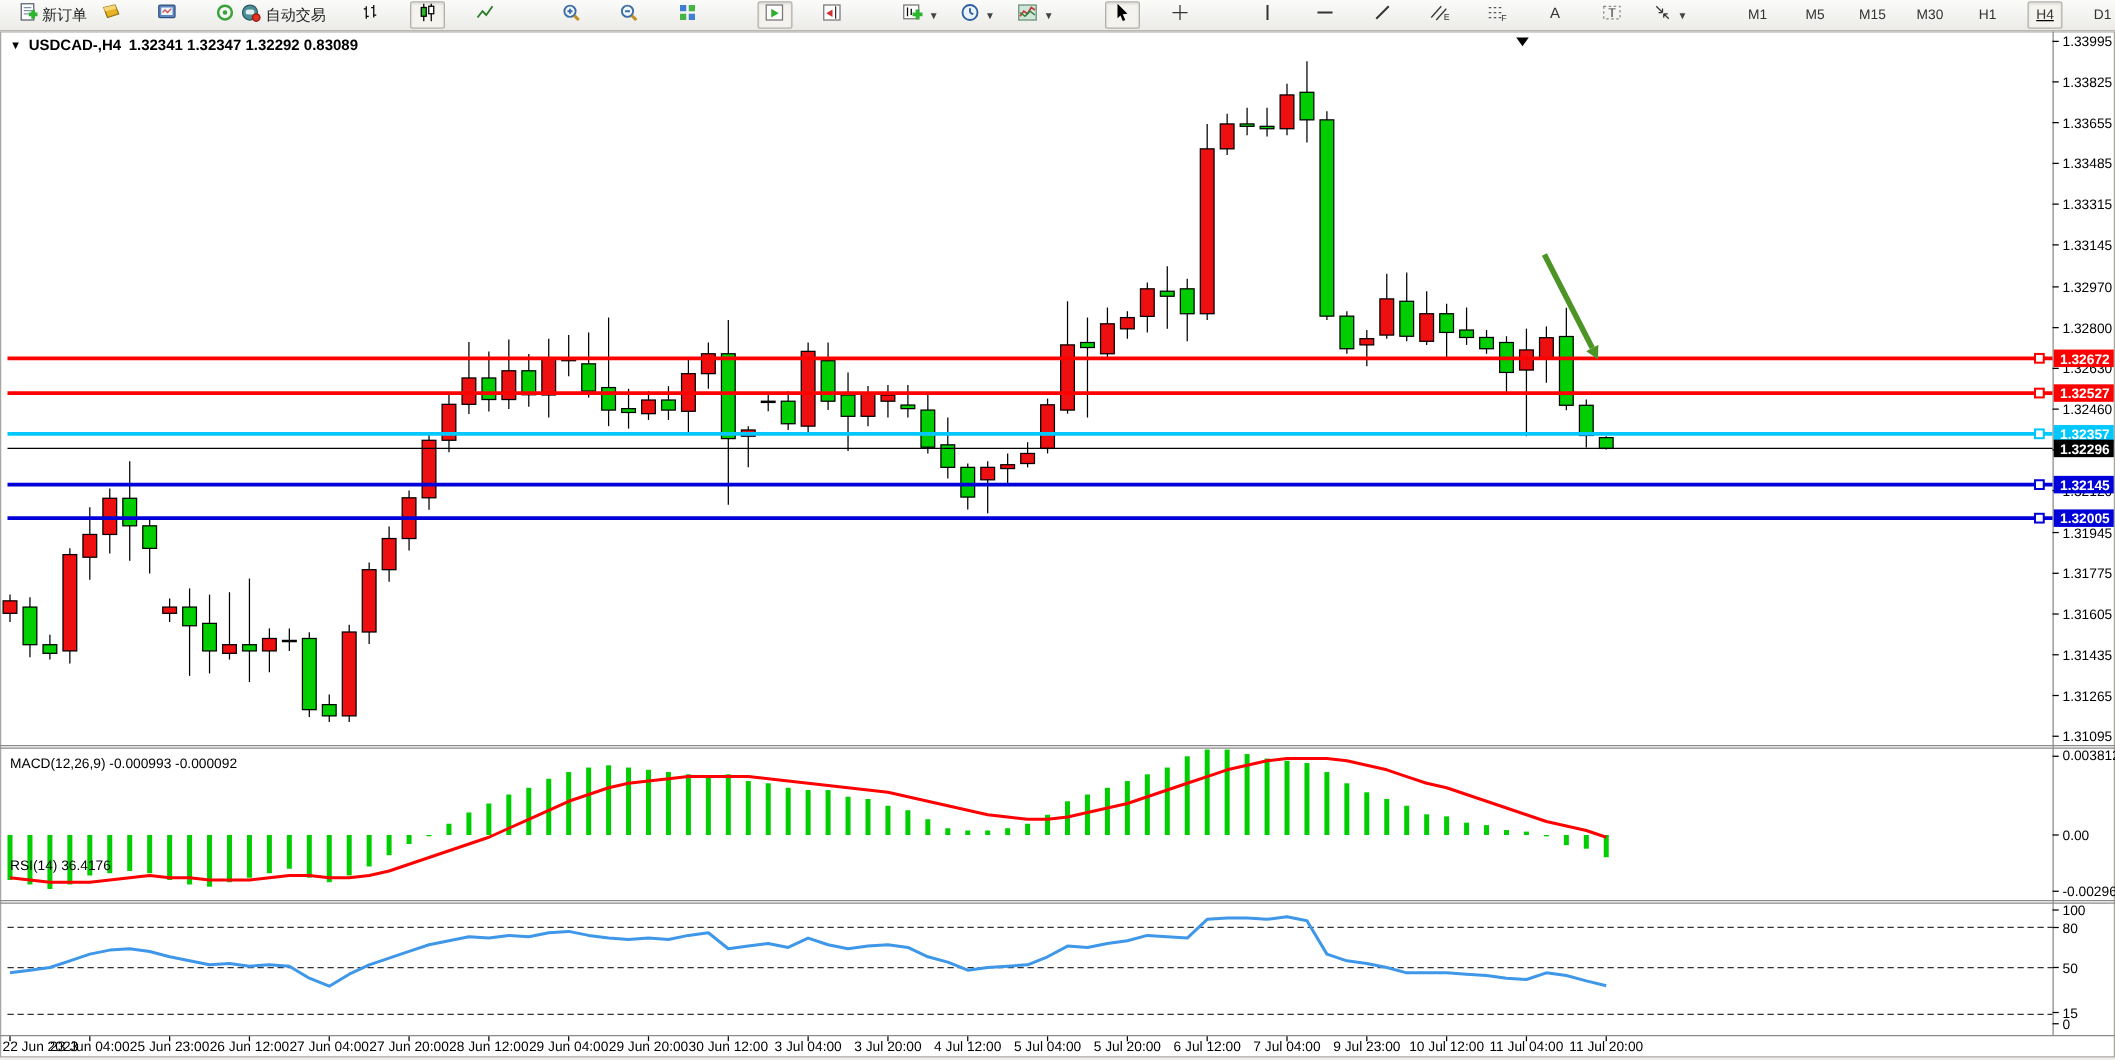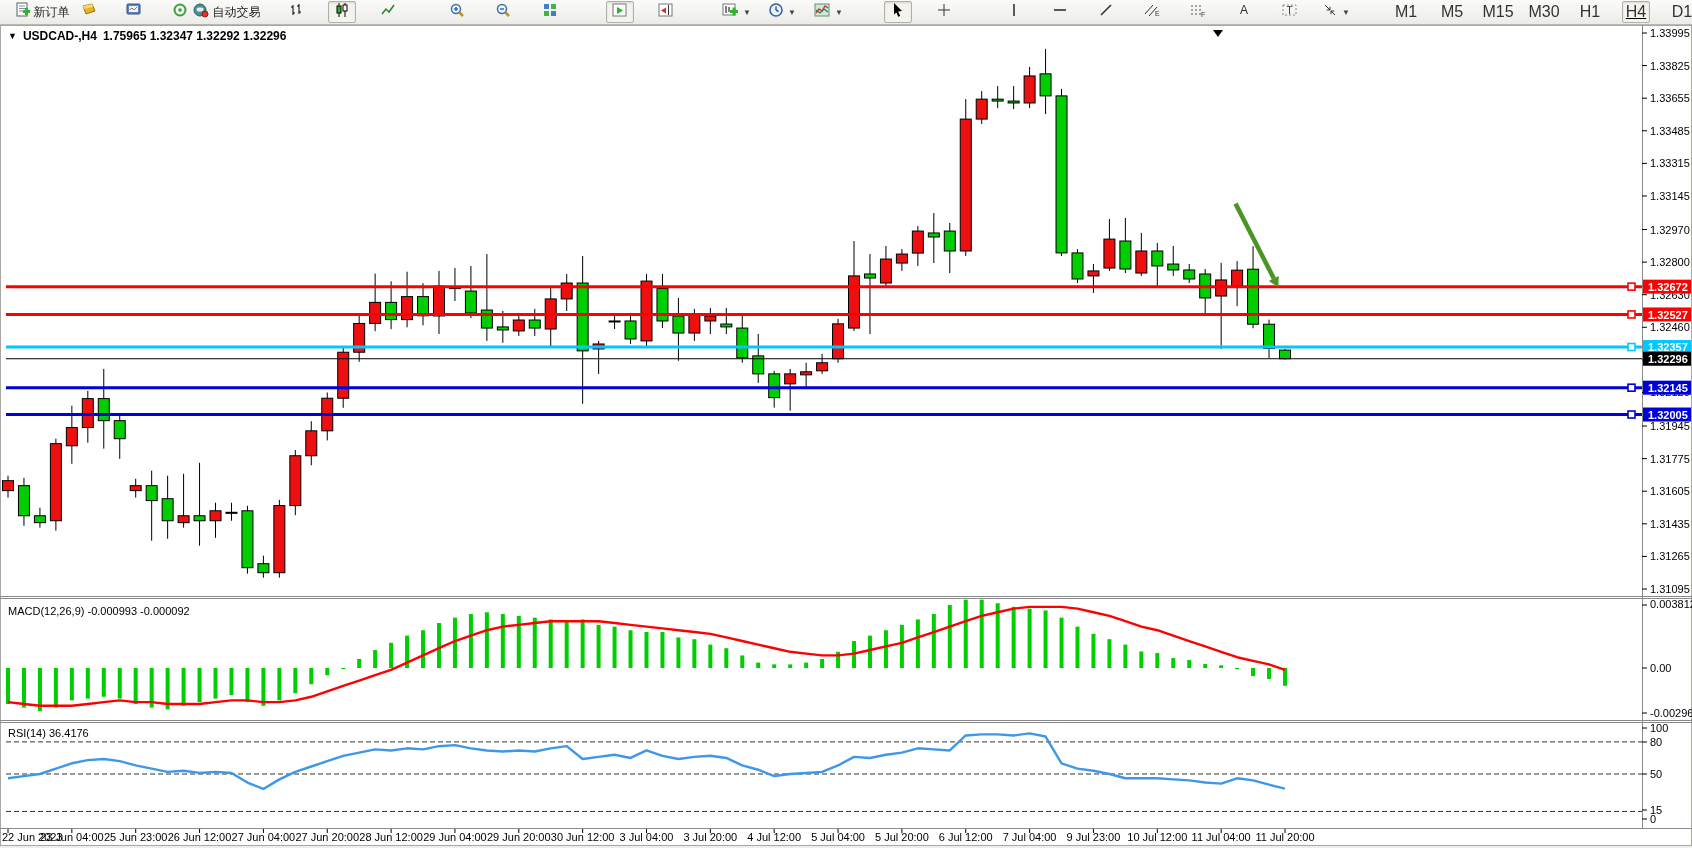--- a/index.html
+++ b/index.html
@@ -6,21 +6,21 @@
     font-family:"Liberation Sans","DejaVu Sans",sans-serif;background:#f0efed;}
   
   .toolbar{height:24px;display:flex;align-items:center;background:linear-gradient(#fbfbfa,#ecebe8);
     border-bottom:1px solid #b9b7b2;padding:0 4px;position:relative;z-index:5;gap:18px;}
   .grip{width:4px;height:16px;margin:0 3px;background-image:radial-gradient(#b5b3ae 34%,transparent 40%);background-size:4px 4px;}
   .sep{width:1px;height:17px;background:#c9c7c2;margin:0 3px;}
   .tbtn{height:20px;min-width:22px;padding:0 2px;display:flex;align-items:center;justify-content:center;
     gap:3px;border:1px solid transparent;border-radius:2px;cursor:default;}
   .tbtn.active{border:1px solid #b2b0ab;background:#f5f3ee;box-shadow:inset 0 1px 2px rgba(0,0,0,.12);text-decoration:underline;}
   .tbtn .lbl{font-size:12px;color:#1c1c1c;white-space:nowrap;}
-  .tf .lbl{font-size:16px;color:#333;}
+  .tf .lbl{font-size:11px;color:#333;}
   .caret{font-size:8px;color:#444;margin-left:1px;}
   .spacer{flex:1;}
   .chat-wrap{position:relative;margin-right:6px;}
   .badge{position:absolute;top:-4px;right:-7px;background:#e03c1e;color:#fff;border-radius:8px;
     font-size:10px;line-height:12px;min-width:12px;text-align:center;padding:0 2px;border:1px solid #fff;}
   
   .chart-area{position:relative;width:1692px;height:824px;background:#fff;}
   .overlay{position:absolute;z-index:3;pointer-events:none;white-space:nowrap;}
   #title-row{left:8px;top:4px;display:flex;align-items:center;gap:6px;font-size:12px;font-weight:bold;color:#000;}
   #title-caret{font-size:9px;}
@@ -659,23 +659,23 @@
       <text x="1157.3" y="840" font-size="11" fill="#000" text-anchor="middle">10 Jul 12:00</text>
       <line x1="1221.15" y1="828" x2="1221.15" y2="832" stroke="#000"></line>
       <text x="1221.15" y="840" font-size="11" fill="#000" text-anchor="middle">11 Jul 04:00</text>
       <line x1="1285" y1="828" x2="1285" y2="832" stroke="#000"></line>
       <text x="1285" y="840" font-size="11" fill="#000" text-anchor="middle">11 Jul 20:00</text>
     </svg>
 
   <div class="overlay" id="title-row">
     <span id="title-caret">▼</span>
     <span>USDCAD-,H4</span>
-    <span>1.75965 1.32347 1.32292 1.32296</span>
+    <span>1.32341 1.32347 1.32292 0.83089</span>
   </div>
   <div class="overlay" id="macd-row" style="top:580px">
     <span>MACD(12,26,9)</span>
     <span>-0.000993 -0.000092</span>
   </div>
-  <div class="overlay" id="rsi-row" style="top:702px">
+  <div class="overlay" id="rsi-row" style="top:662px">
     <span>RSI(14)</span>
     <span>36.4176</span>
   </div>
 </div>
 
 </body></html>

